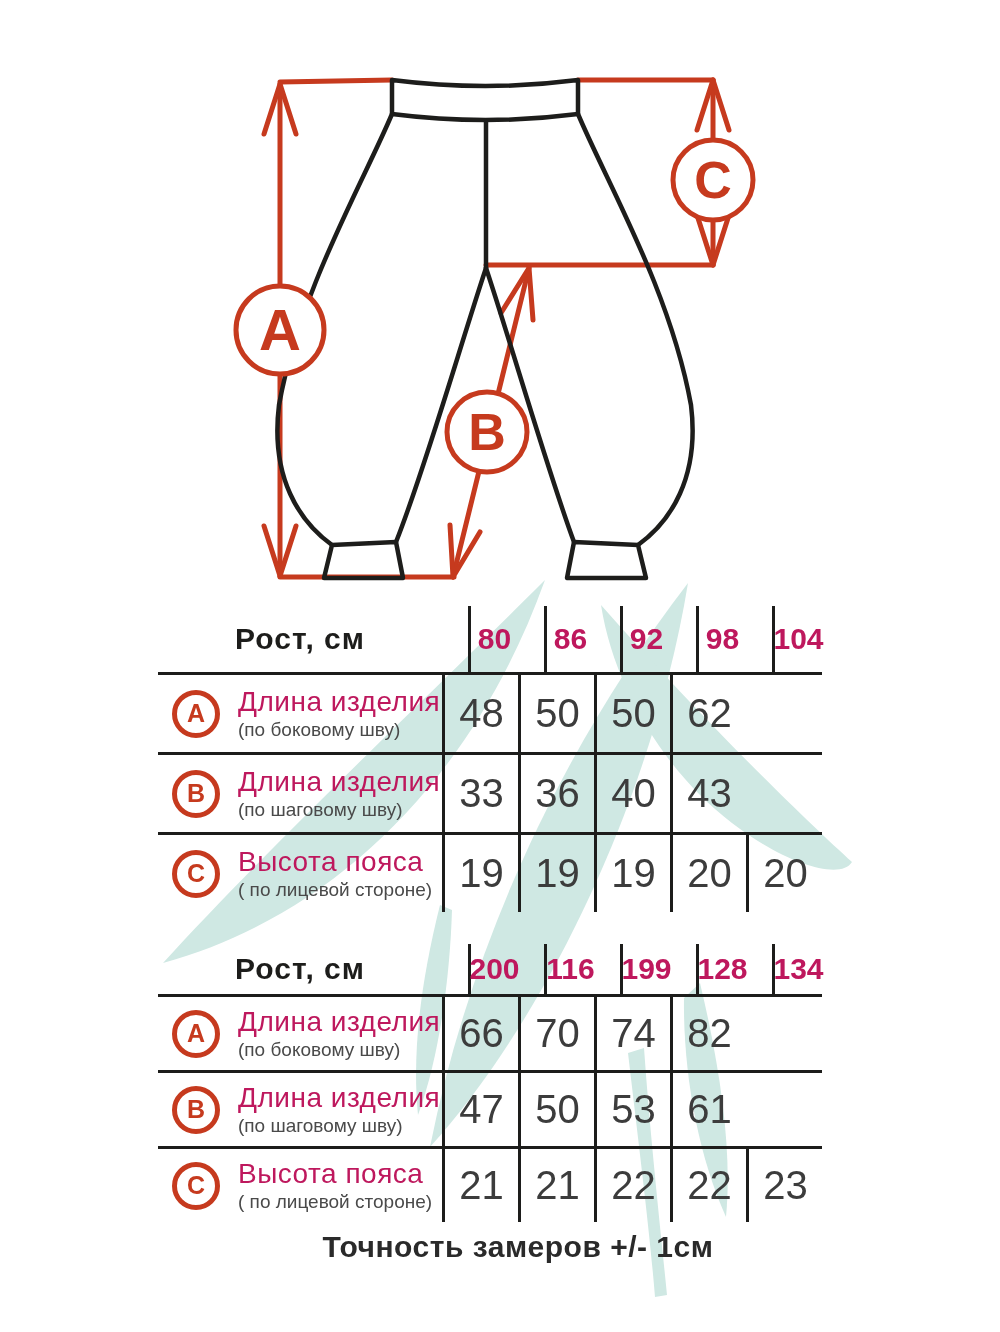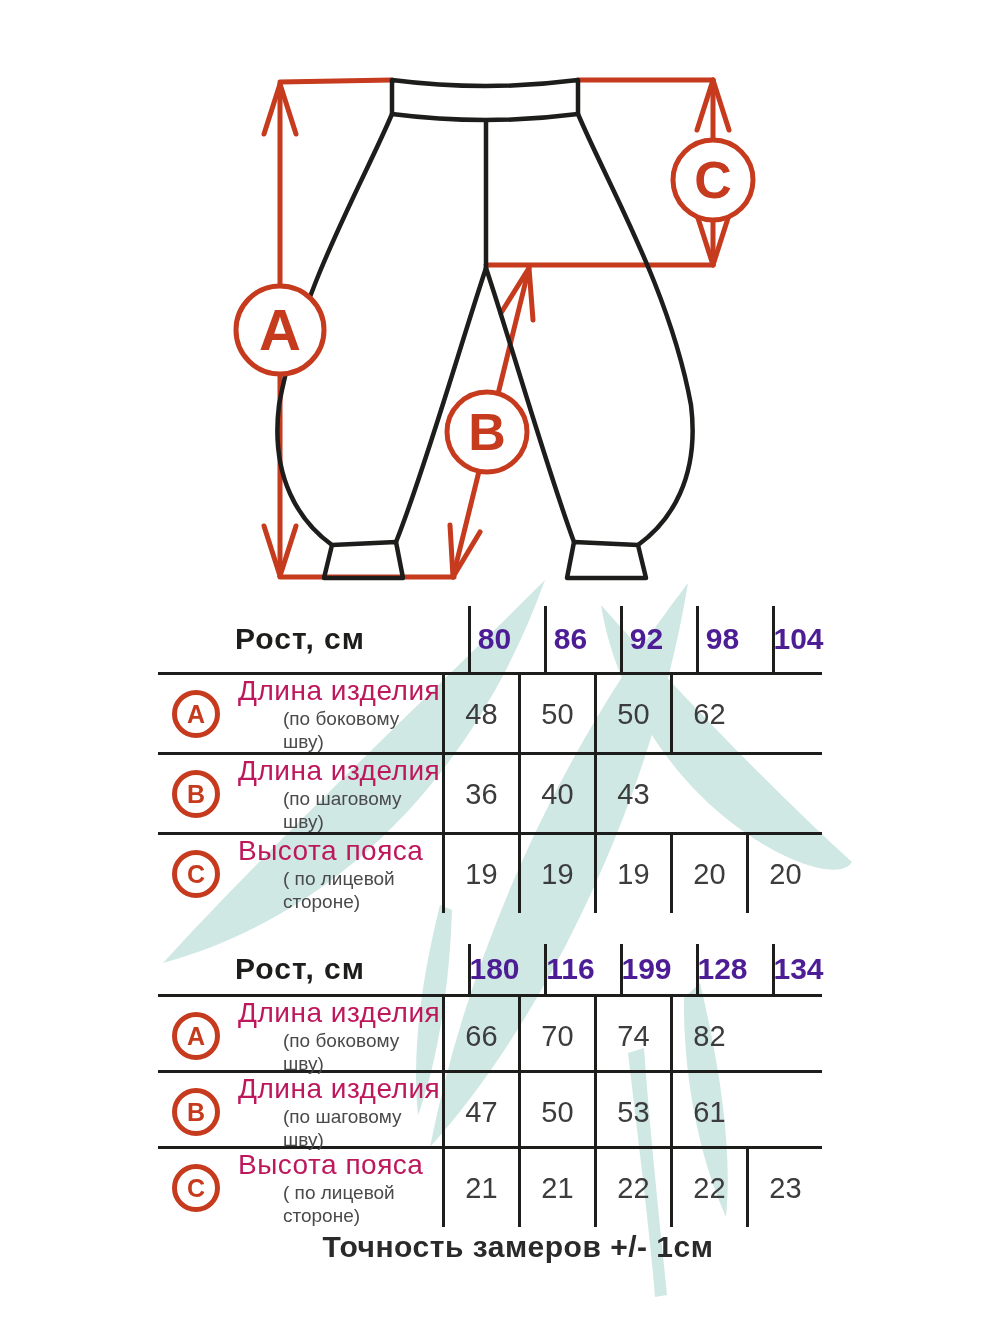--- a/index.html
+++ b/index.html
@@ -17,31 +17,31 @@
   .size-table.t2{top:944px;}
   .trow{display:grid;grid-template-columns:284px 76px 76px 76px 76px 76px;}
   .t1 .header-row{height:66px;}
   .t2 .header-row{height:50px;}
   .t1 .data-row{height:77px;}
   .t2 .data-row{height:73px;}
   .data-row{border-top:3px solid #1d1d1b;}
   .cell{display:flex;align-items:center;justify-content:center;box-sizing:border-box;}
   .num-cell{border-left:3px solid #1d1d1b;}
   .header-label{font-size:30px;font-weight:bold;color:#1d1d1b;letter-spacing:1px;}
-  .size-cell{font-size:30px;font-weight:bold;color:#4c1d95;margin-left:26px;}
-  .value-cell{font-size:29px;font-weight:400;color:#3c3c3c;}
+  .size-cell{font-size:30px;font-weight:bold;color:#be185d;margin-left:26px;}
+  .value-cell{font-size:40px;font-weight:400;color:#3c3c3c;}
   .label-cell{justify-content:flex-start;padding-left:14px;}
   .badge{
     flex:0 0 auto;width:38px;height:38px;border:5px solid #c63a1e;border-radius:50%;
     display:flex;align-items:center;justify-content:center;
     color:#c63a1e;font-weight:bold;font-size:25px;line-height:1;
   }
   .label-text{display:flex;flex-direction:column;margin-left:18px;}
   .label-title{font-size:28px;color:#be185d;line-height:32px;letter-spacing:0.5px;}
-  .label-sub{font-size:19px;color:#4a4a4a;line-height:23px;margin-left:45px;}
+  .label-sub{font-size:19px;color:#4a4a4a;line-height:23px;}
 
   .note{
     position:absolute;left:0;top:1230px;width:1000px;z-index:1;
     text-align:center;font-size:30px;font-weight:bold;color:#2a2a2a;letter-spacing:0.5px;padding-left:18px;
   }
 
   .measure-letter{font-family:"Liberation Sans",sans-serif;font-weight:bold;fill:#c63a1e;}
 </style>
 </head>
 <body>
@@ -132,20 +132,21 @@
     </div>
 
     <div class="trow data-row">
       <div class="cell label-cell">
         <span class="badge">B</span>
         <span class="label-text">
           <span class="label-title">Длина изделия</span>
           <span class="label-sub">(по шаговому шву)</span>
         </span>
       </div>
+      <div class="cell num-cell value-cell">33</div>
       <div class="cell num-cell value-cell">36</div>
       <div class="cell num-cell value-cell">40</div>
       <div class="cell num-cell value-cell">43</div>
     </div>
 
     <div class="trow data-row">
       <div class="cell label-cell">
         <span class="badge">C</span>
         <span class="label-text">
           <span class="label-title">Высота пояса</span>
@@ -156,21 +157,21 @@
       <div class="cell num-cell value-cell">19</div>
       <div class="cell num-cell value-cell">19</div>
       <div class="cell num-cell value-cell">20</div>
       <div class="cell num-cell value-cell">20</div>
     </div>
   </div>
 
   <div class="size-table t2">
     <div class="trow header-row">
       <div class="cell header-label">Рост, см</div>
-      <div class="cell num-cell size-cell">180</div>
+      <div class="cell num-cell size-cell">200</div>
       <div class="cell num-cell size-cell">116</div>
       <div class="cell num-cell size-cell">199</div>
       <div class="cell num-cell size-cell">128</div>
       <div class="cell num-cell size-cell">134</div>
     </div>
 
     <div class="trow data-row">
       <div class="cell label-cell">
         <span class="badge">A</span>
         <span class="label-text">

